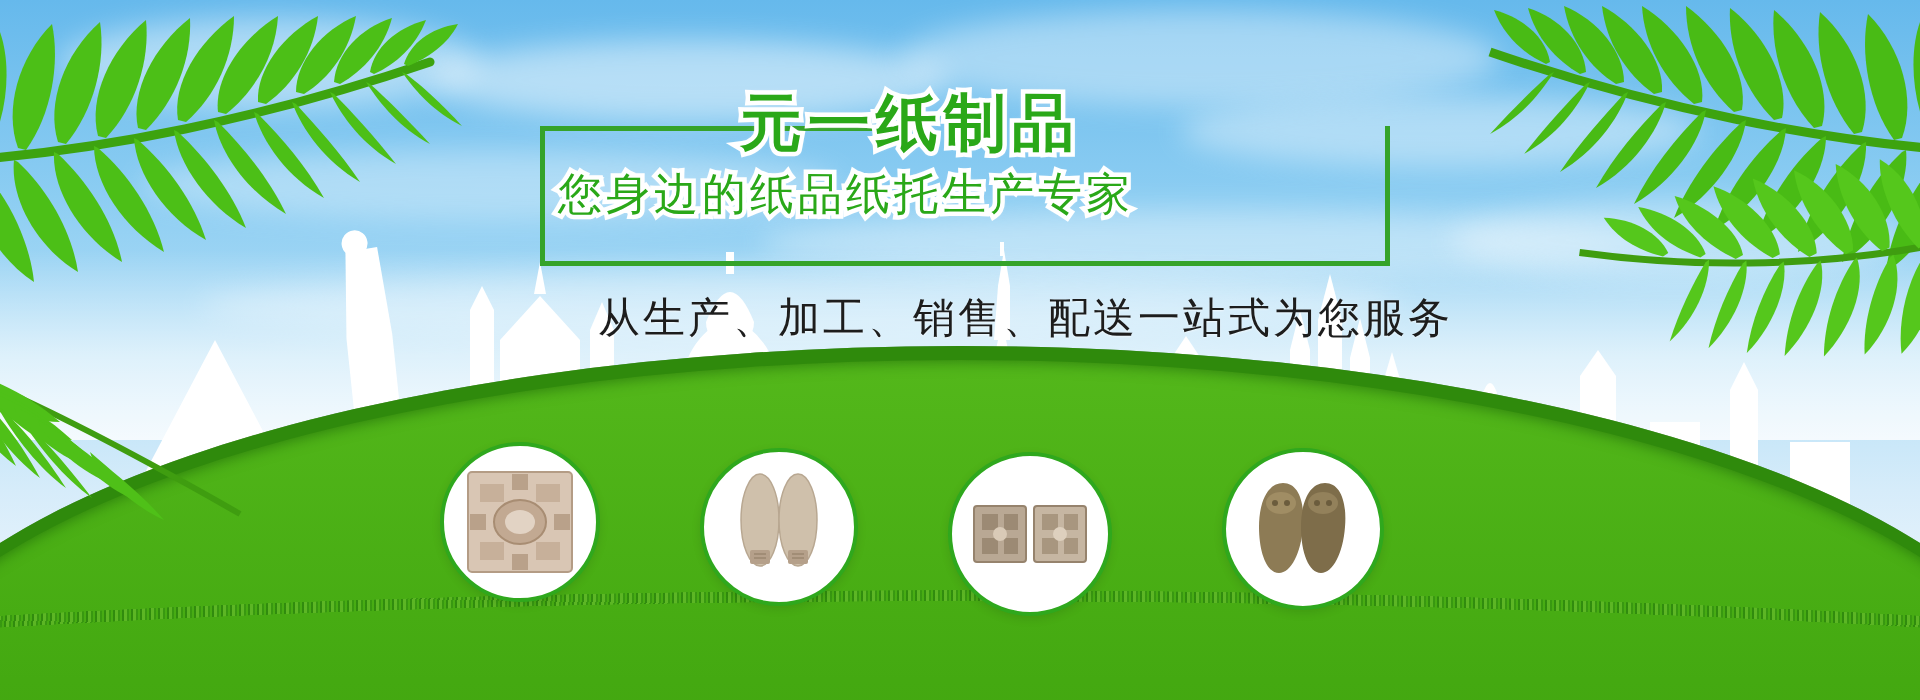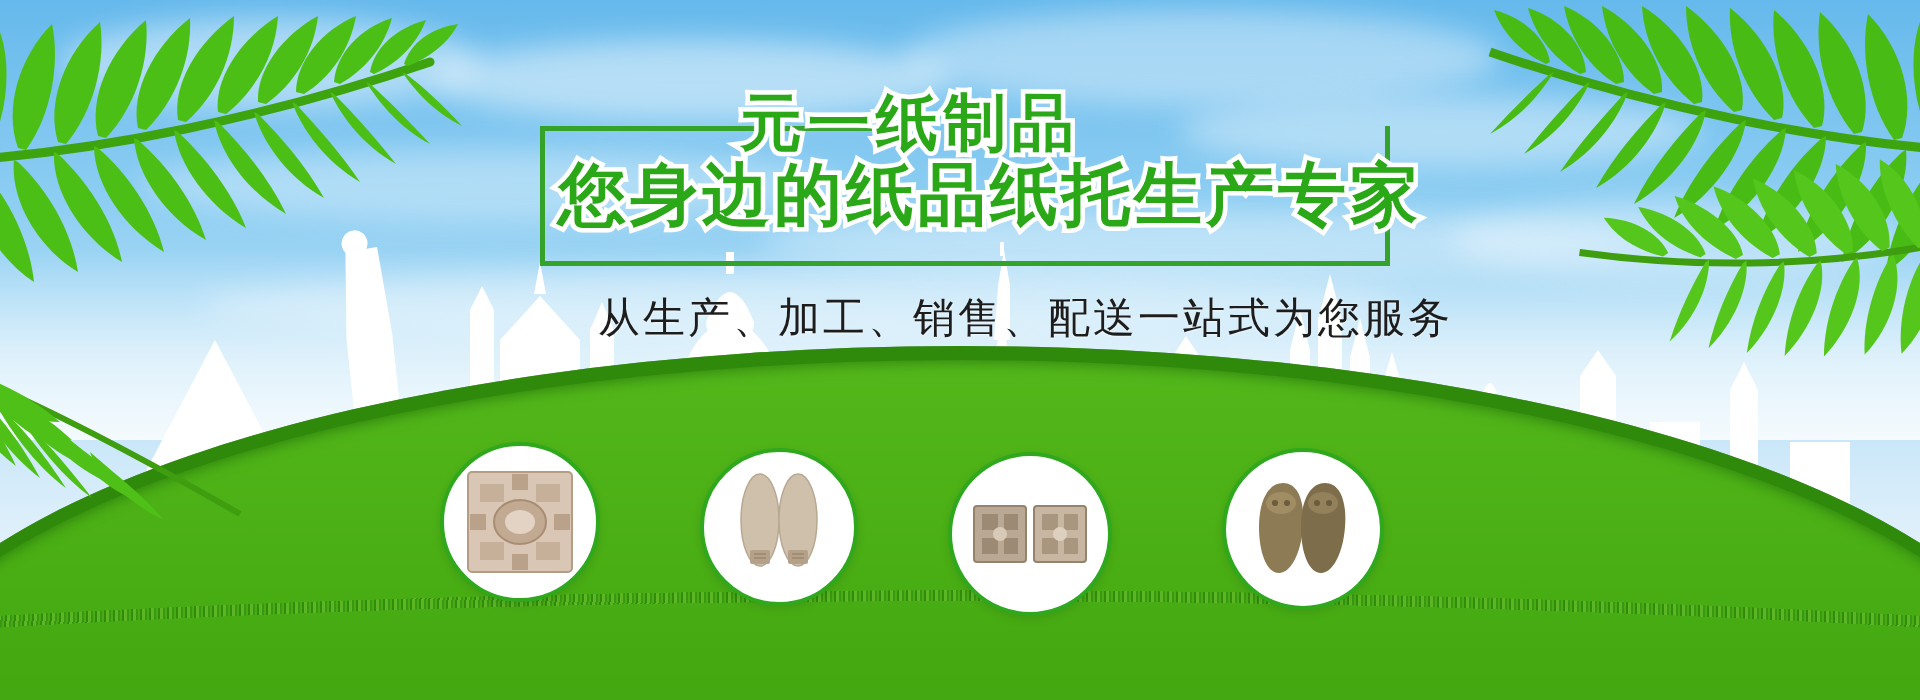--- a/index.html
+++ b/index.html
@@ -64,21 +64,21 @@
     font-size:62px;line-height:64px;font-weight:bold;letter-spacing:6px;
     color:#2aa818;
     -webkit-text-stroke:9px #ffffff;
     paint-order:stroke fill;
     text-shadow:0 0 6px rgba(255,255,255,.95);
     white-space:nowrap;
     font-family:Liberation Mono, monospace;
   }
   .title-line2{
     position:absolute;left:18px;top:62px;
-    font-size:68px;line-height:72px;font-weight:bold;letter-spacing:4px;
+    font-size:44px;line-height:72px;font-weight:normal;letter-spacing:4px;
     color:#2aa818;
     -webkit-text-stroke:9px #ffffff;
     paint-order:stroke fill;
     text-shadow:0 0 6px rgba(255,255,255,.95);
     white-space:nowrap;
   }
   .subtitle{
     position:absolute;left:598px;top:290px;
     font-size:42px;letter-spacing:3px;color:#1d1d1d;white-space:nowrap;
     text-shadow:0 1px 2px rgba(255,255,255,.6);

